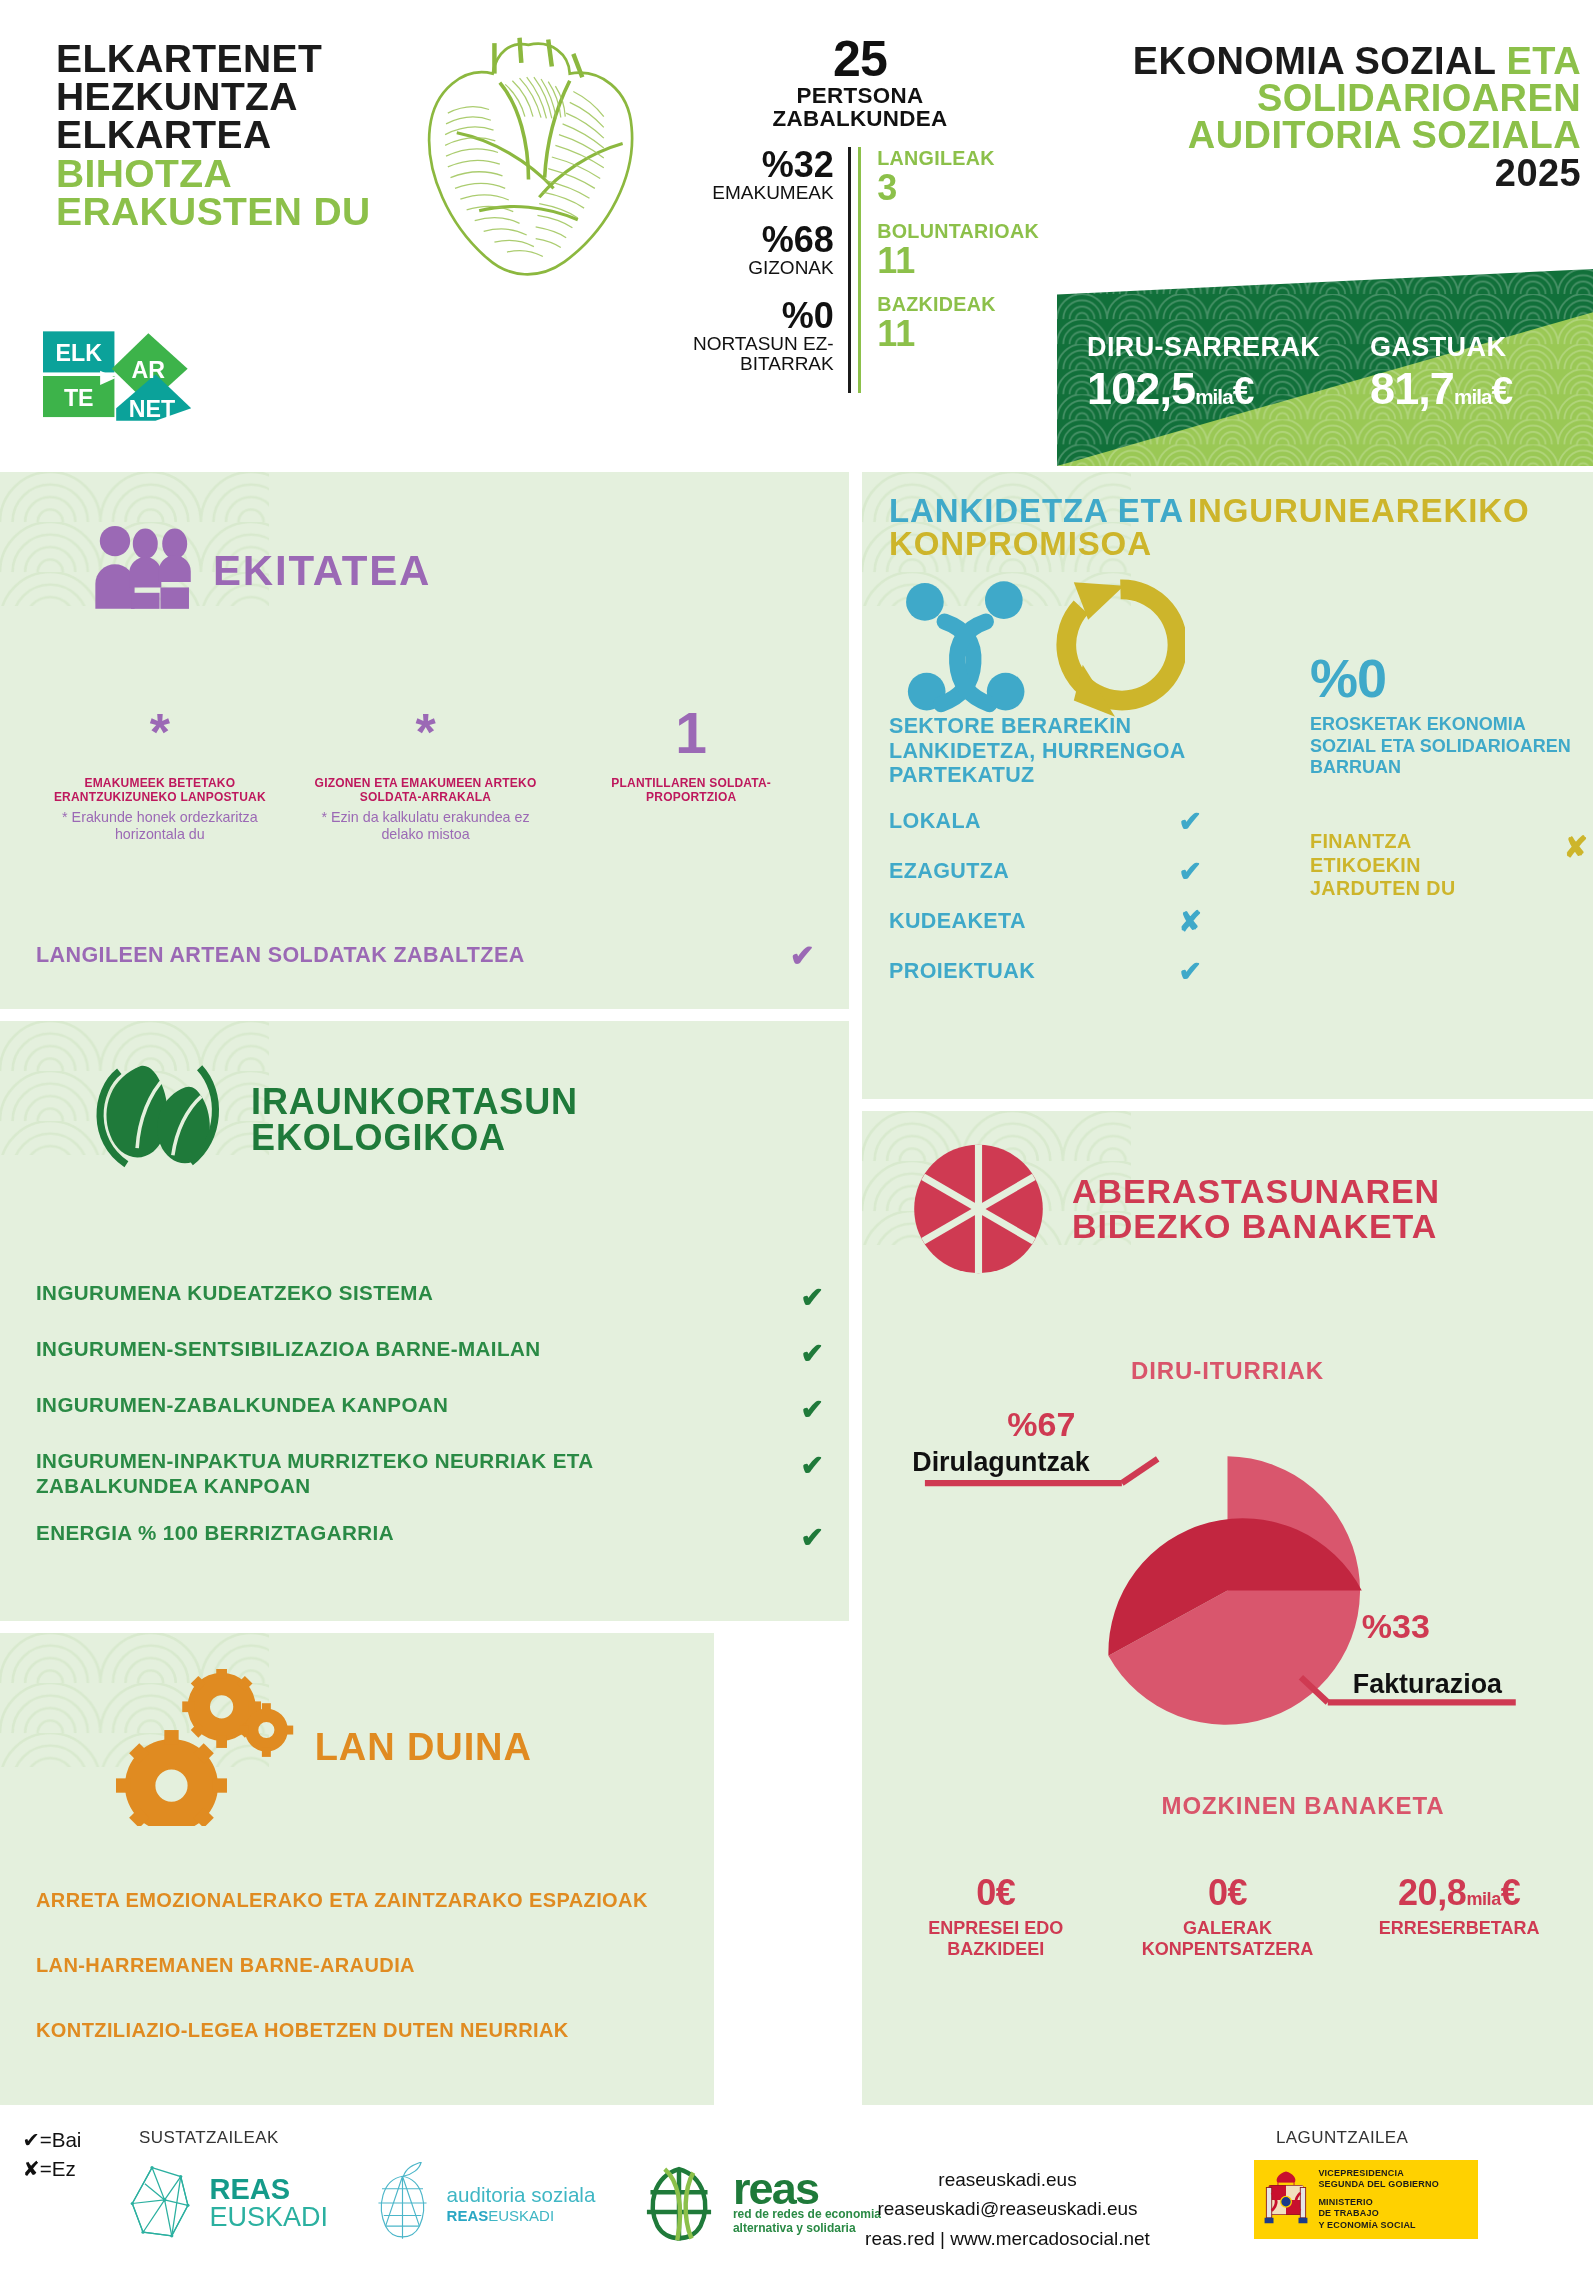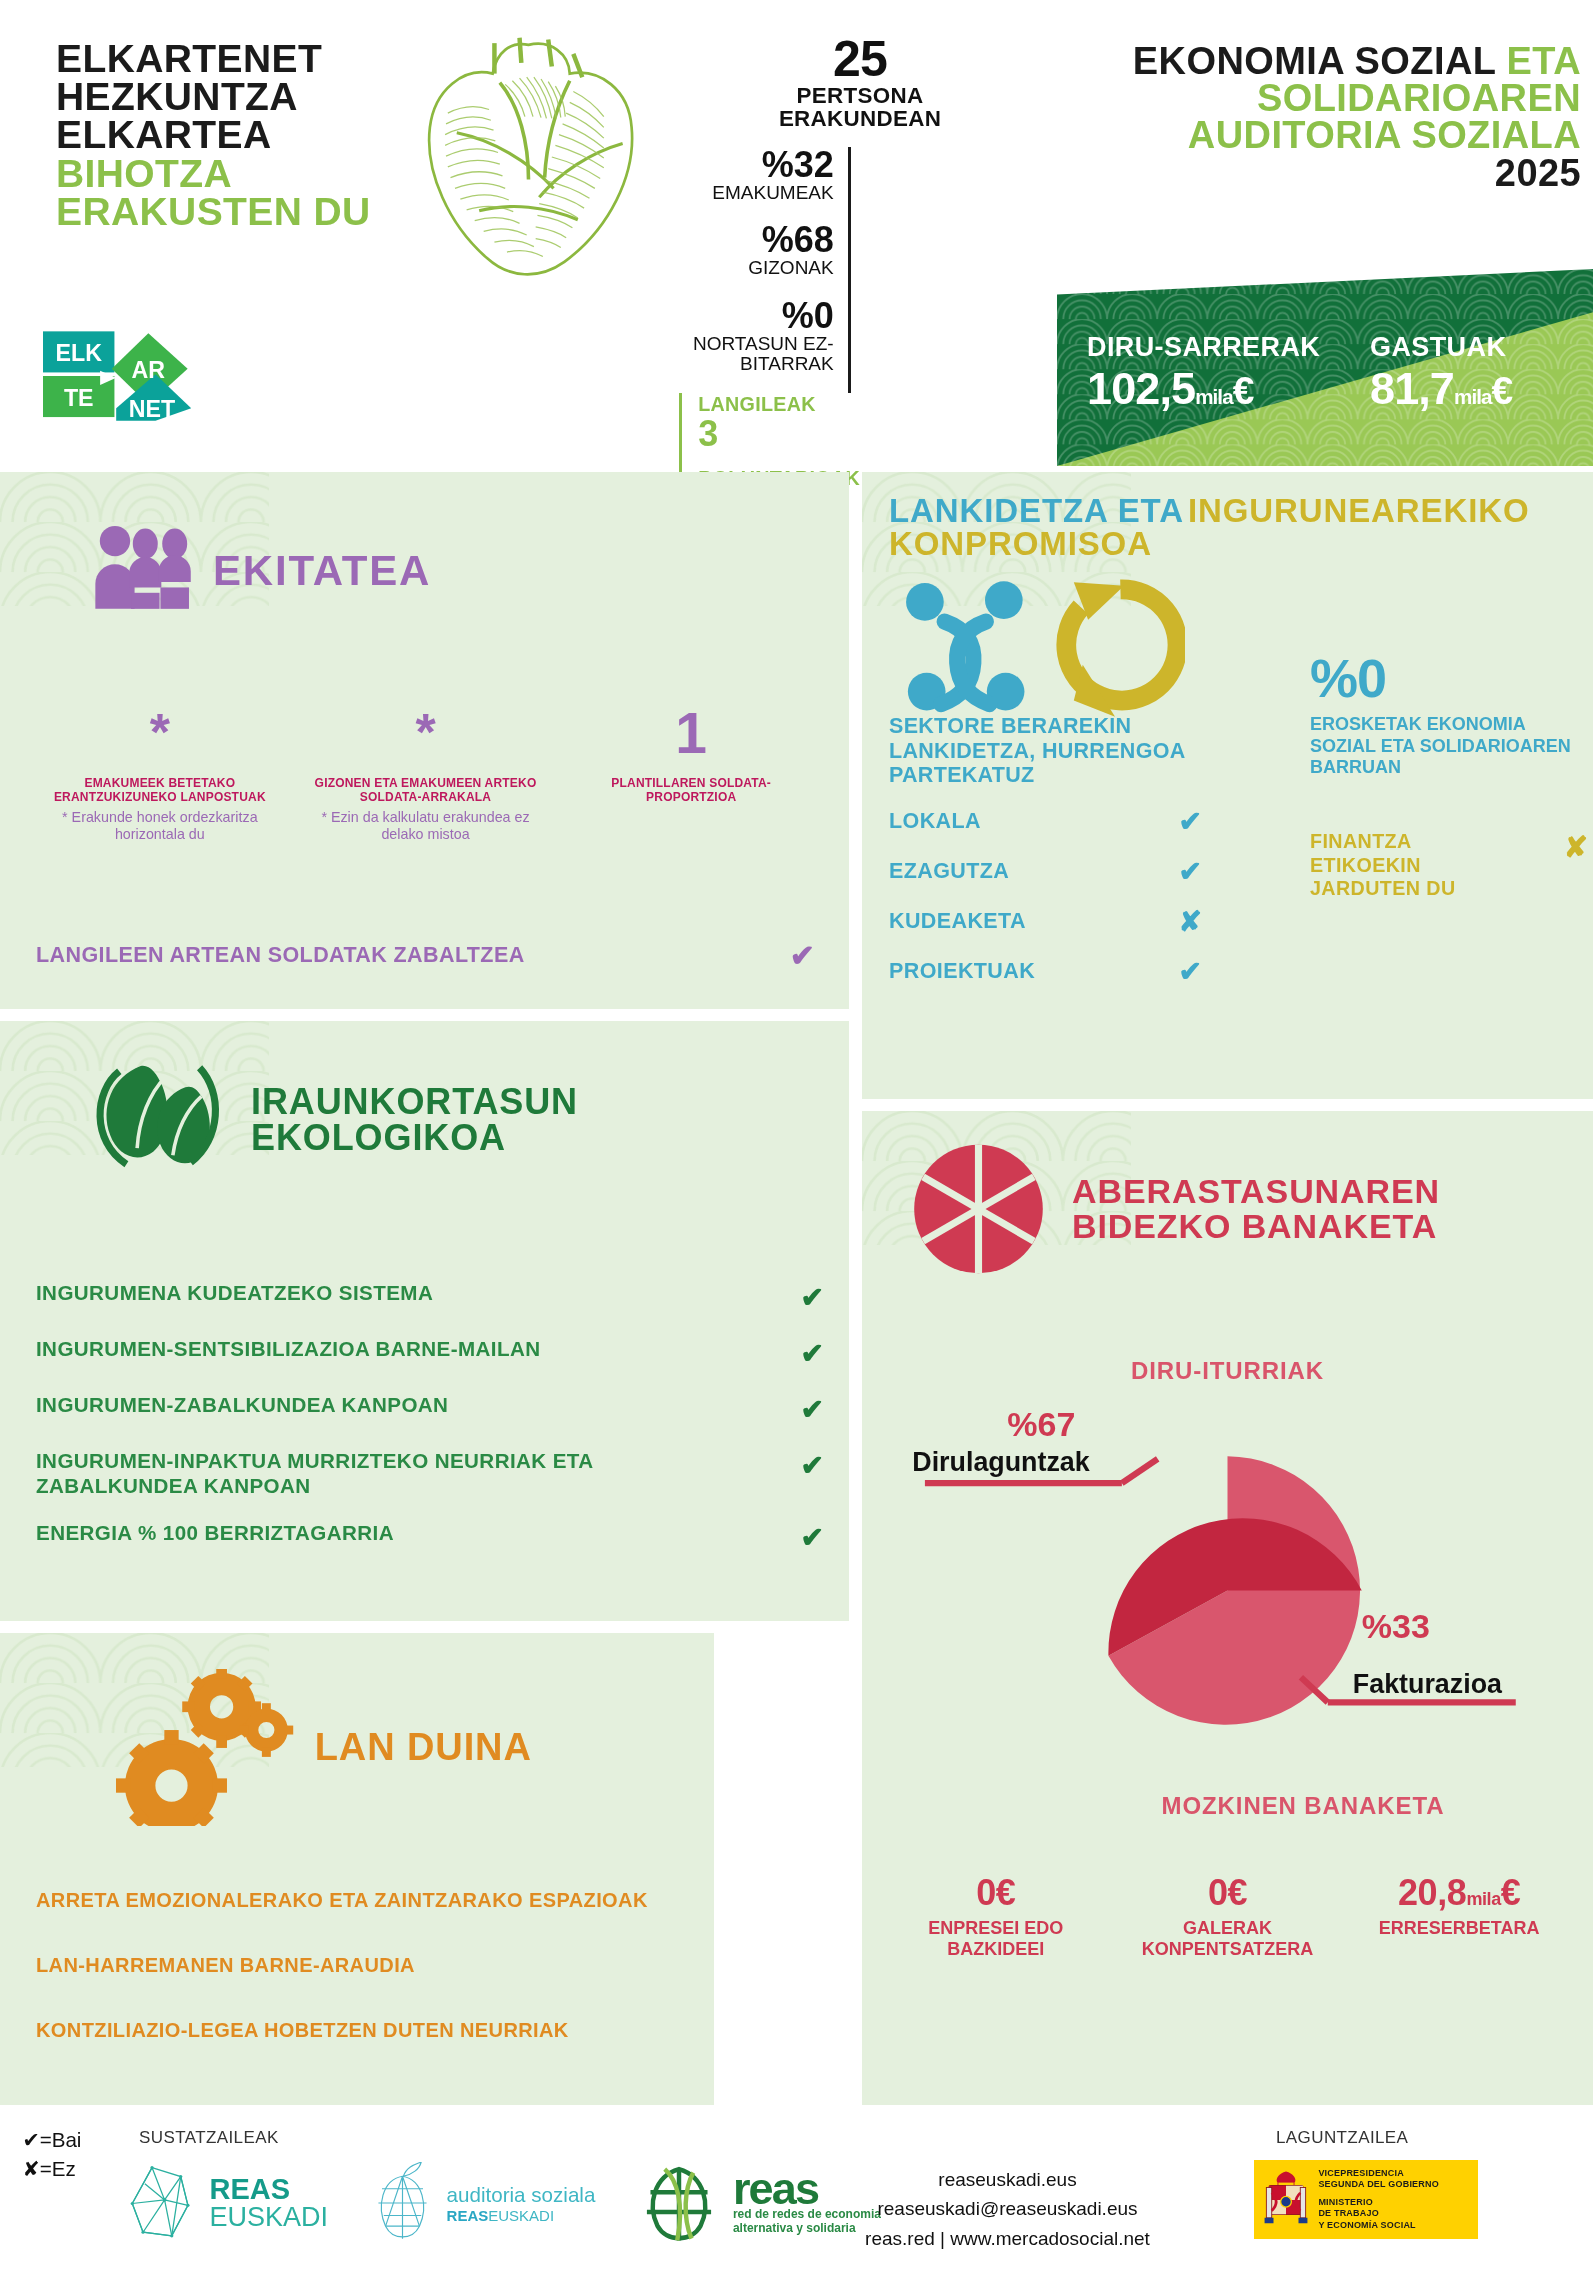--- a/index.html
+++ b/index.html
@@ -19,21 +19,21 @@
   .title-line.green { color:#8cc04a; }
 
   .elkartenet-logo { position:absolute; left:43px; top:331px; width:150px; height:86px; }
 
   .heart-svg { position:absolute; left:394px; top:27px; }
 
   
   .stats { position:absolute; left:672px; top:36px; width:376px; }
   .stat-big { text-align:center; font-size:50px; font-weight:bold; color:#111; letter-spacing:-0.9px; line-height:0.95;}
   .stat-sub { text-align:center; font-size:22.4px; font-weight:bold; color:#111; line-height:1.05; letter-spacing:0.3px;}
-  .stat-grid { display:flex; margin-top:16px;flex-direction:column; }
+  .stat-grid { display:flex; margin-top:16px; }
   .stat-left { width:179px; text-align:right; padding-right:14.3px; border-right:3.6px solid #1b1b1b; }
   .stat-right { width:179px; padding-left:16px; border-left:3.6px solid #8cc04a; margin-left:7.2px; }
   .pct { font-size:36px; font-weight:bold; color:#111; line-height:1.0; }
   .pct-lbl { font-size:19px; color:#111; line-height:1.05; margin-bottom:19.7px; }
   .gr-lbl { font-size:19.7px; font-weight:bold; color:#8cc04a; letter-spacing:0.3px; }
   .gr-num { font-size:36px; font-weight:bold; color:#8cc04a; line-height:1.0; margin-bottom:14.3px; }
 
   
   .rt-title { position:absolute; left:1079px; top:43px; width:502px; text-align:right; }
   .rt-l { font-weight:bold; font-size:38px; line-height:0.98; letter-spacing:0.4px; color:#1b1b1b; }
@@ -216,21 +216,21 @@
           <path d="M160 210 q25 4 39 14"></path>
         <path d="M158 223 q22 4 34 12"></path>
           <path d="M158 236 q18 3 28 10"></path>
       </g>
     </svg>
   </div>
 
   <div class="stats">
     <div class="stat-big">25</div>
     <div class="stat-sub">PERTSONA</div>
-    <div class="stat-sub">ERAKUNDEAN</div>
+    <div class="stat-sub">ZABALKUNDEA</div>
     <div class="stat-grid">
       <div class="stat-left">
         <div class="pct">%32</div>
         <div class="pct-lbl">EMAKUMEAK</div>
         <div class="pct">%68</div>
         <div class="pct-lbl">GIZONAK</div>
         <div class="pct">%0</div>
         <div class="pct-lbl">NORTASUN EZ-BITARRAK</div>
       </div>
       <div class="stat-right">

